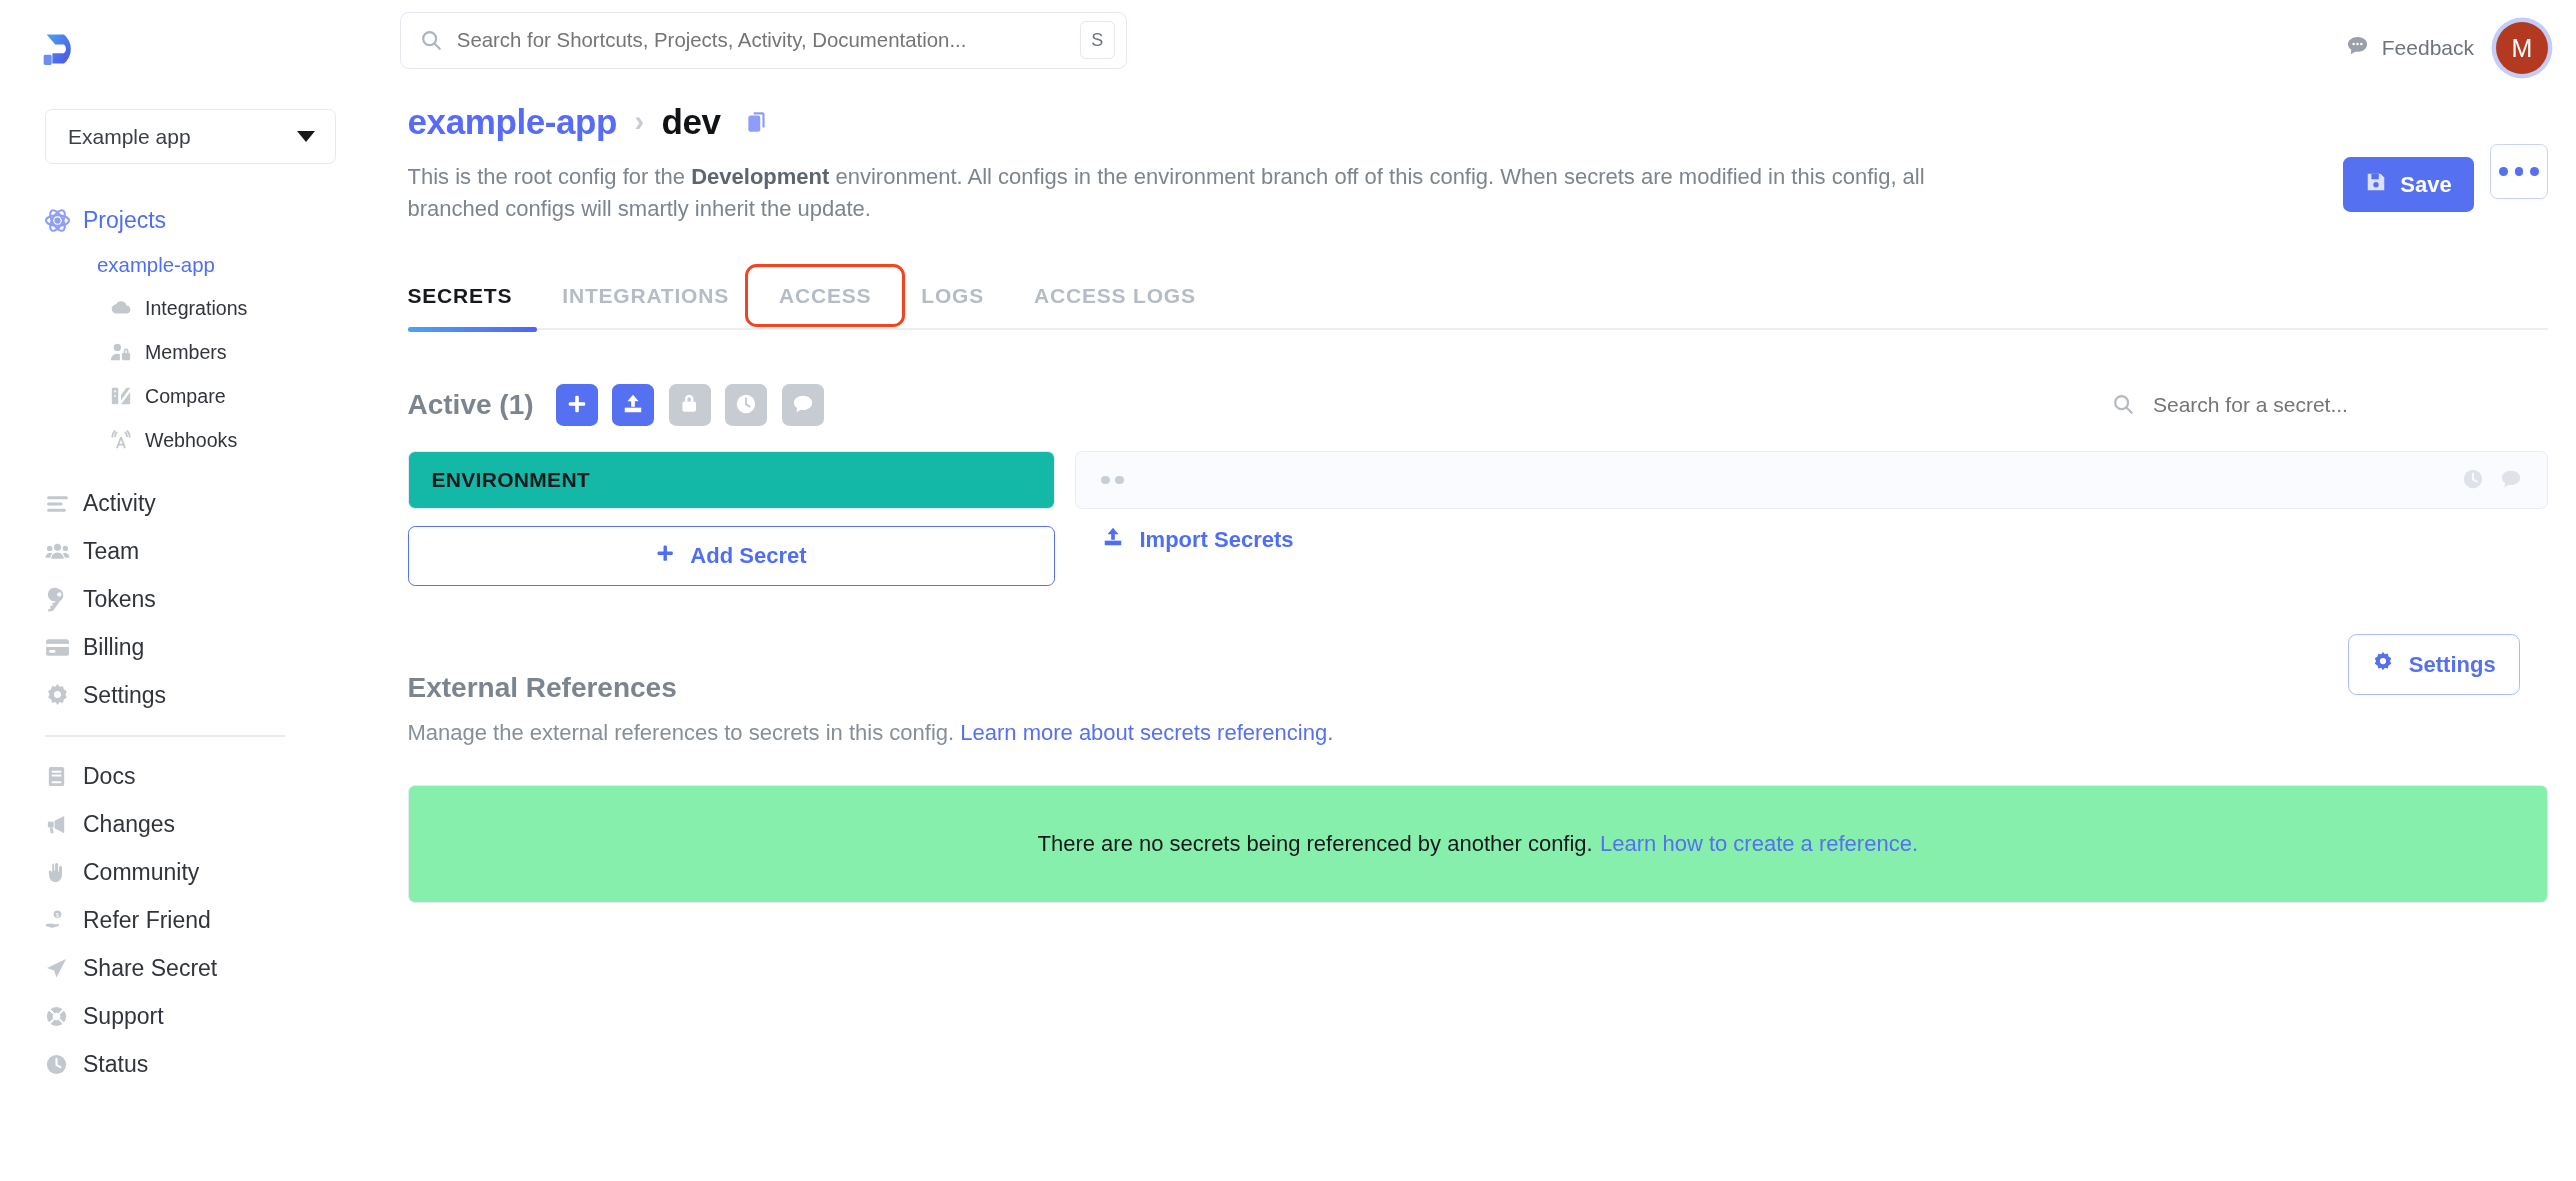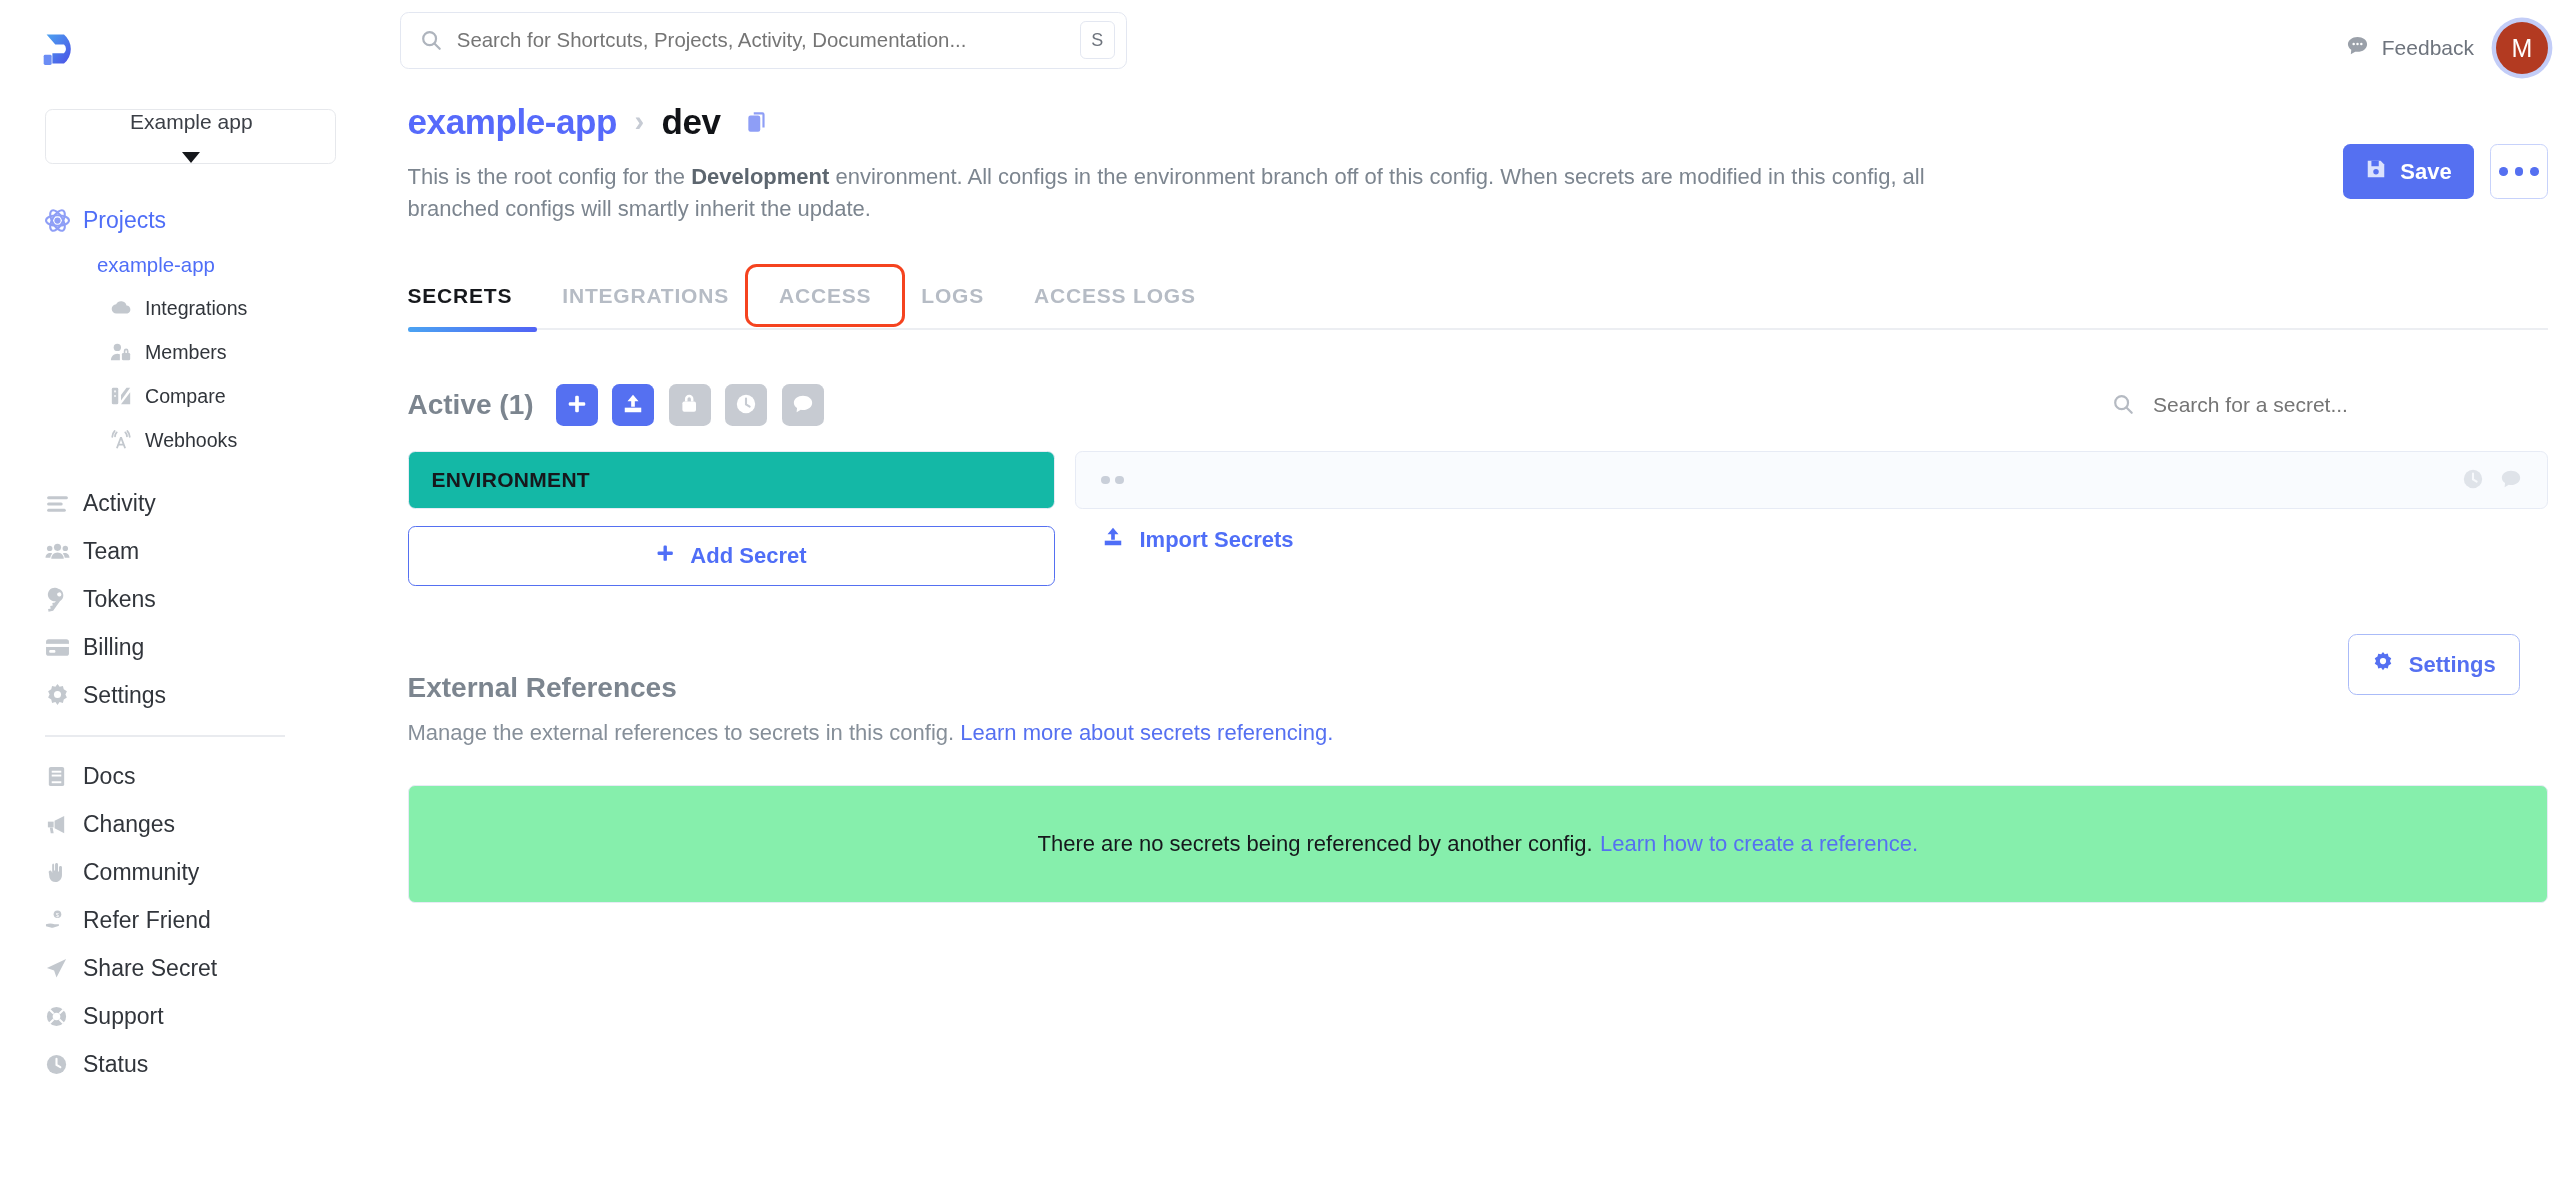--- a/index.html
+++ b/index.html
@@ -20,21 +20,21 @@
   .logo-wrap { padding: 33px 0 0 42px; height: 87px; }
   .logo { width: 44px; height: 45px; display:block; }
 
   .proj-select {
     margin: 22px 0 0 45px;
     width: 291px; height: 55px;
     border: 1.5px solid #e6e8ec; border-radius: 7.3px;
     background: #fff;
     display: flex; align-items: center; justify-content: space-between;
     padding: 0 20.4px 0 22px;
-    font-size: 21px; color: #3b3f46; flex-direction: column;
+    font-size: 21px; color: #3b3f46;
   }
   .caret { width:0; height:0; border-left:9.4px solid transparent; border-right:9.4px solid transparent; border-top:11px solid #16181c; }
 
   .nav { margin-top: 32px; }
   .nav-row {
     display: flex; align-items: center;
     height: 48px; padding-left: 45px;
     font-size: 23px; color: #31353b;
   }
   .nav-row .ico { width: 38px; min-width:38px; display:flex; align-items:center; }
@@ -92,21 +92,21 @@
   .crumb-b { font-size: 35px; font-weight: 700; color: #111317; letter-spacing:-0.4px; }
   .copy-ico { margin-left: 5.8px; display:flex; align-items:center; }
 
   .desc { margin-top: 14px; width: 1555px; font-size: 22px; line-height: 1.45; color: #7c858f; }
   .desc b { color:#5d666f; font-weight:700; }
 
   .head-actions { position:absolute; right: 28px; top: 144px; display:flex; gap:16px; }
   .btn-save {
     width: 131px; height: 55px; background:#5570f1; border-radius:7.3px;
     display:flex; align-items:center; justify-content:center; gap:13px;
-    color:#fff; font-size:22px; font-weight:700;
+    color:#fff; font-size:22px; font-weight:700;margin-top:13px;
   }
   .btn-dots {
     width: 58px; height:55px; border:1.5px solid #c7d2fb; border-radius:7.3px;
     display:flex; align-items:center; justify-content:center; gap:6.5px;
   }
   .btn-dots i { width:8.7px;height:8.7px;border-radius:50%;background:#5570f1;display:block; }
 
   
   .tabs { display:flex; align-items:flex-end; gap:0; margin-top: 52px; position:relative; }
   .tab {

